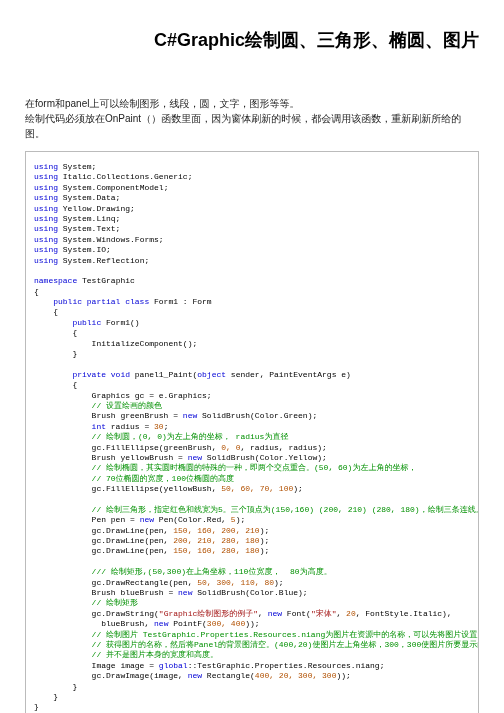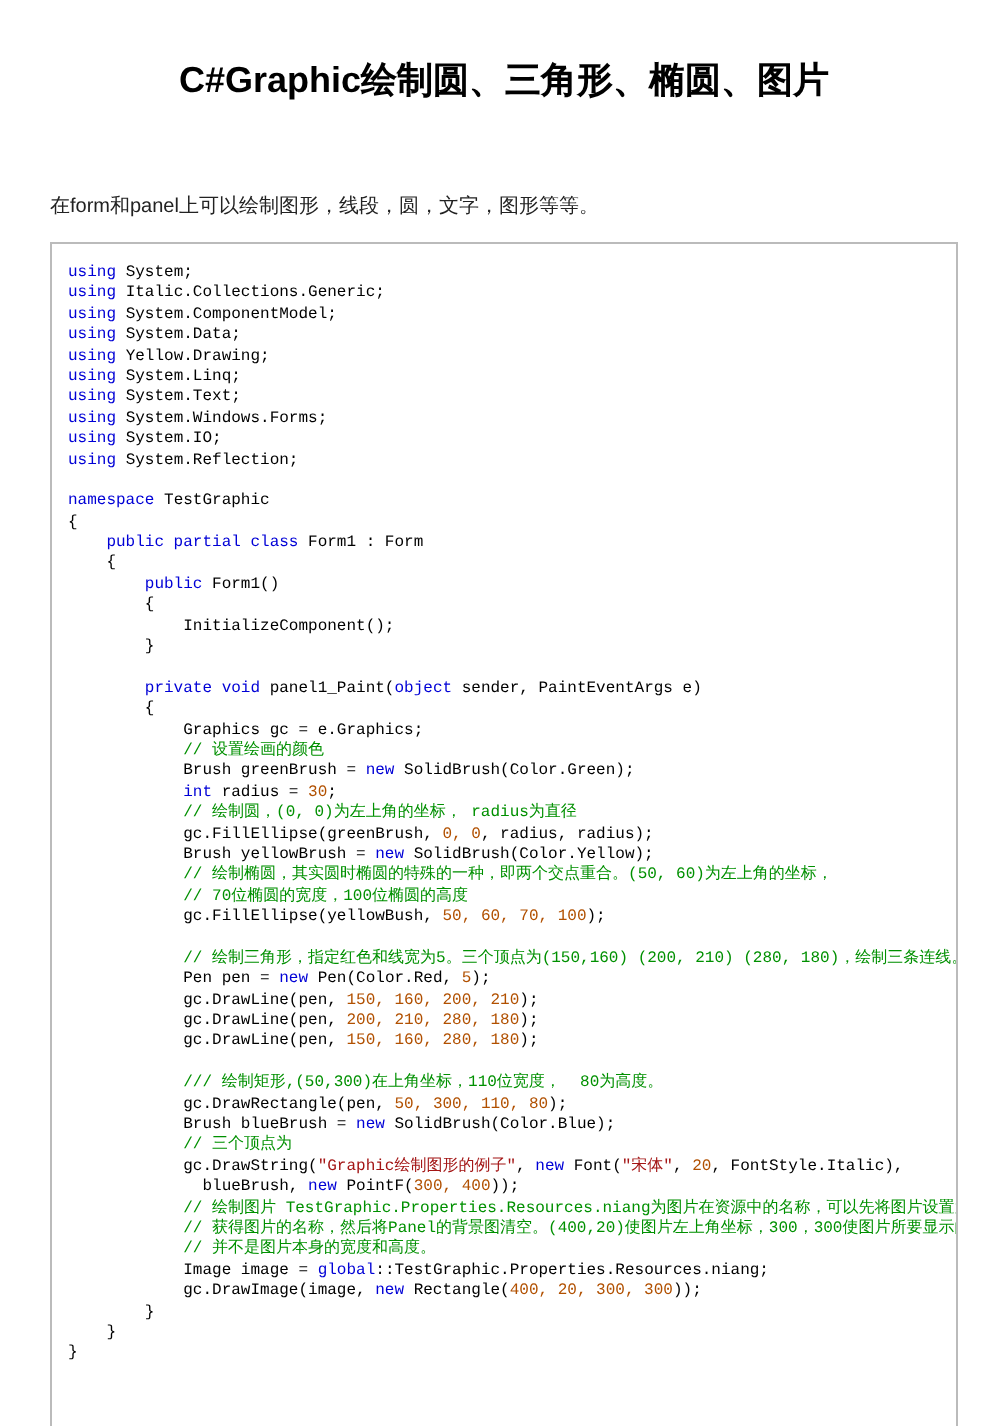--- a/index.html
+++ b/index.html
@@ -6,21 +6,21 @@
     margin: 0;
     padding: 20px 25px;
     font-family: "Microsoft YaHei", "SimSun", Arial, sans-serif;
     font-size: 11px;
     color: #333;
     background: #fff;
     width: 504px;
     box-sizing: border-box;
   }
   h1 {
-    text-align: center;
+    text-align: right;
     font-size: 18px;
     font-weight: bold;
     margin: 8px 0 18px 0;
     color: #000;
   }
   .intro {
     font-size: 10px;
     line-height: 1.5;
     color: #222;
     margin-bottom: 10px;
@@ -42,20 +42,21 @@
   .cm { color: #009000; margin-top: 40px; }
   .ns { color: #0000d6; }
 </style>
 </head>
 <body>
 
 <h1>C#Graphic绘制圆、三角形、椭圆、图片</h1>
 
 <div class="intro">
   <div>在form和panel上可以绘制图形，线段，圆，文字，图形等等。</div>
+  <div>绘制代码必须放在OnPaint（）函数里面，因为窗体刷新的时候，都会调用该函数，重新刷新所给的图。</div>
 </div>
 
 <div class="codebox"><span class="kw">using </span><span>System;</span>
 <span class="kw">using </span><span>Italic.Collections.Generic;</span>
 <span class="kw">using </span><span>System.ComponentModel;</span>
 <span class="kw">using </span><span>System.Data;</span>
 <span class="kw">using </span><span>Yellow.Drawing;</span>
 <span class="kw">using </span><span>System.Linq;</span>
 <span class="kw">using </span><span>System.Text;</span>
 <span class="kw">using </span><span>System.Windows.Forms;</span>
@@ -86,21 +87,21 @@
 
             <span class="cm">// 绘制三角形，指定红色和线宽为5。三个顶点为(150,160) (200, 210) (280, 180)，绘制三条连线。</span>
             <span>Pen pen = </span><span class="kw">new</span><span> Pen(Color.Red, </span><span class="num">5</span><span>);</span>
             <span>gc.DrawLine(pen, </span><span class="num">150, 160, 200, 210</span><span>);</span>
             <span>gc.DrawLine(pen, </span><span class="num">200, 210, 280, 180</span><span>);</span>
             <span>gc.DrawLine(pen, </span><span class="num">150, 160, 280, 180</span><span>);</span>
 
             <span class="cm">/// 绘制矩形,(50,300)在上角坐标，110位宽度，  80为高度。</span>
             <span>gc.DrawRectangle(pen, </span><span class="num">50, 300, 110, 80</span><span>);</span>
             <span>Brush blueBrush = </span><span class="kw">new</span><span> SolidBrush(Color.Blue);</span>
-            <span class="cm">// 三个顶点为</span>
+            <span class="cm">// 绘制矩形</span>
             <span>gc.DrawString(</span><span class="str">"Graphic绘制图形的例子"</span><span>, </span><span class="kw">new</span><span> Font(</span><span class="str">"宋体"</span><span>, </span><span class="num">20</span><span>, FontStyle.Italic),</span>
             <span>  blueBrush, </span><span class="kw">new</span><span> PointF(</span><span class="num">300, 400</span><span>));</span>
             <span class="cm">// 绘制图片 TestGraphic.Properties.Resources.niang为图片在资源中的名称，可以先将图片设置为Panel的背景图,</span>
             <span class="cm">// 获得图片的名称，然后将Panel的背景图清空。(400,20)使图片左上角坐标，300，300使图片所要显示的宽度和高度,</span>
             <span class="cm">// 并不是图片本身的宽度和高度。</span>
             <span>Image image = </span><span class="kw">global</span><span>::TestGraphic.Properties.Resources.niang;</span>
             <span>gc.DrawImage(image, </span><span class="kw">new</span><span> Rectangle(</span><span class="num">400, 20, 300, 300</span><span>));</span>
         }
     }
 }</div>

